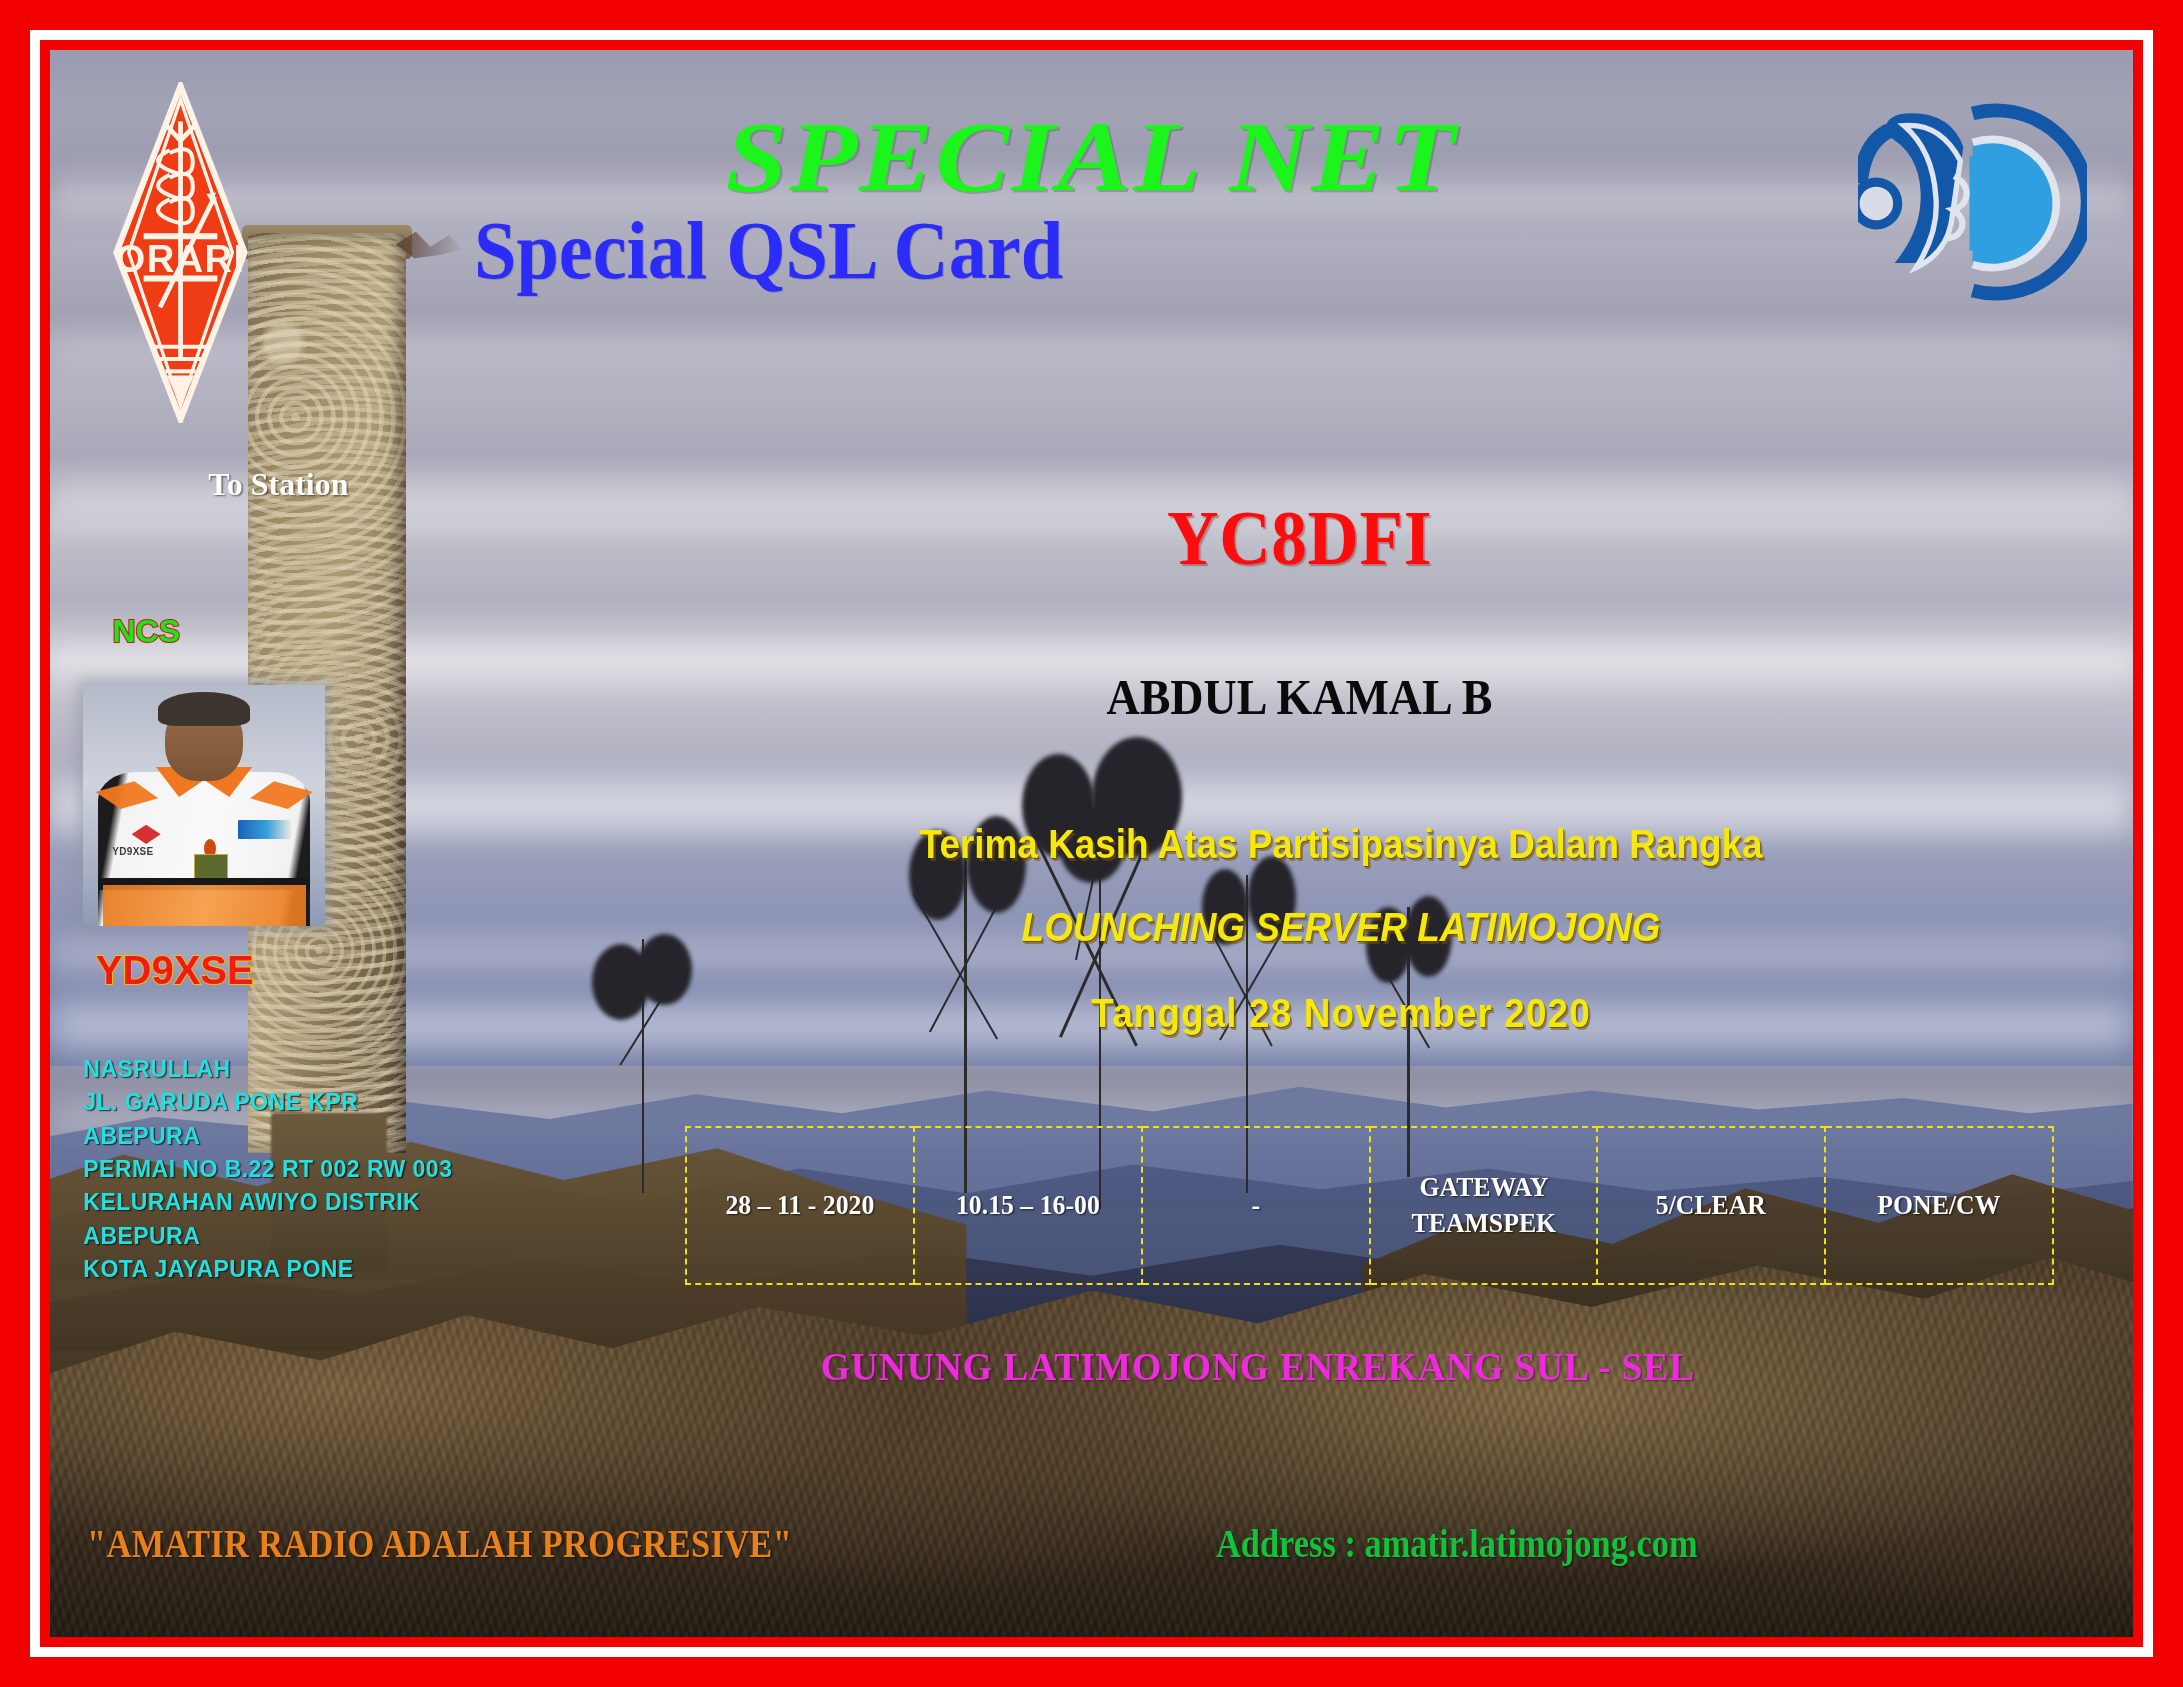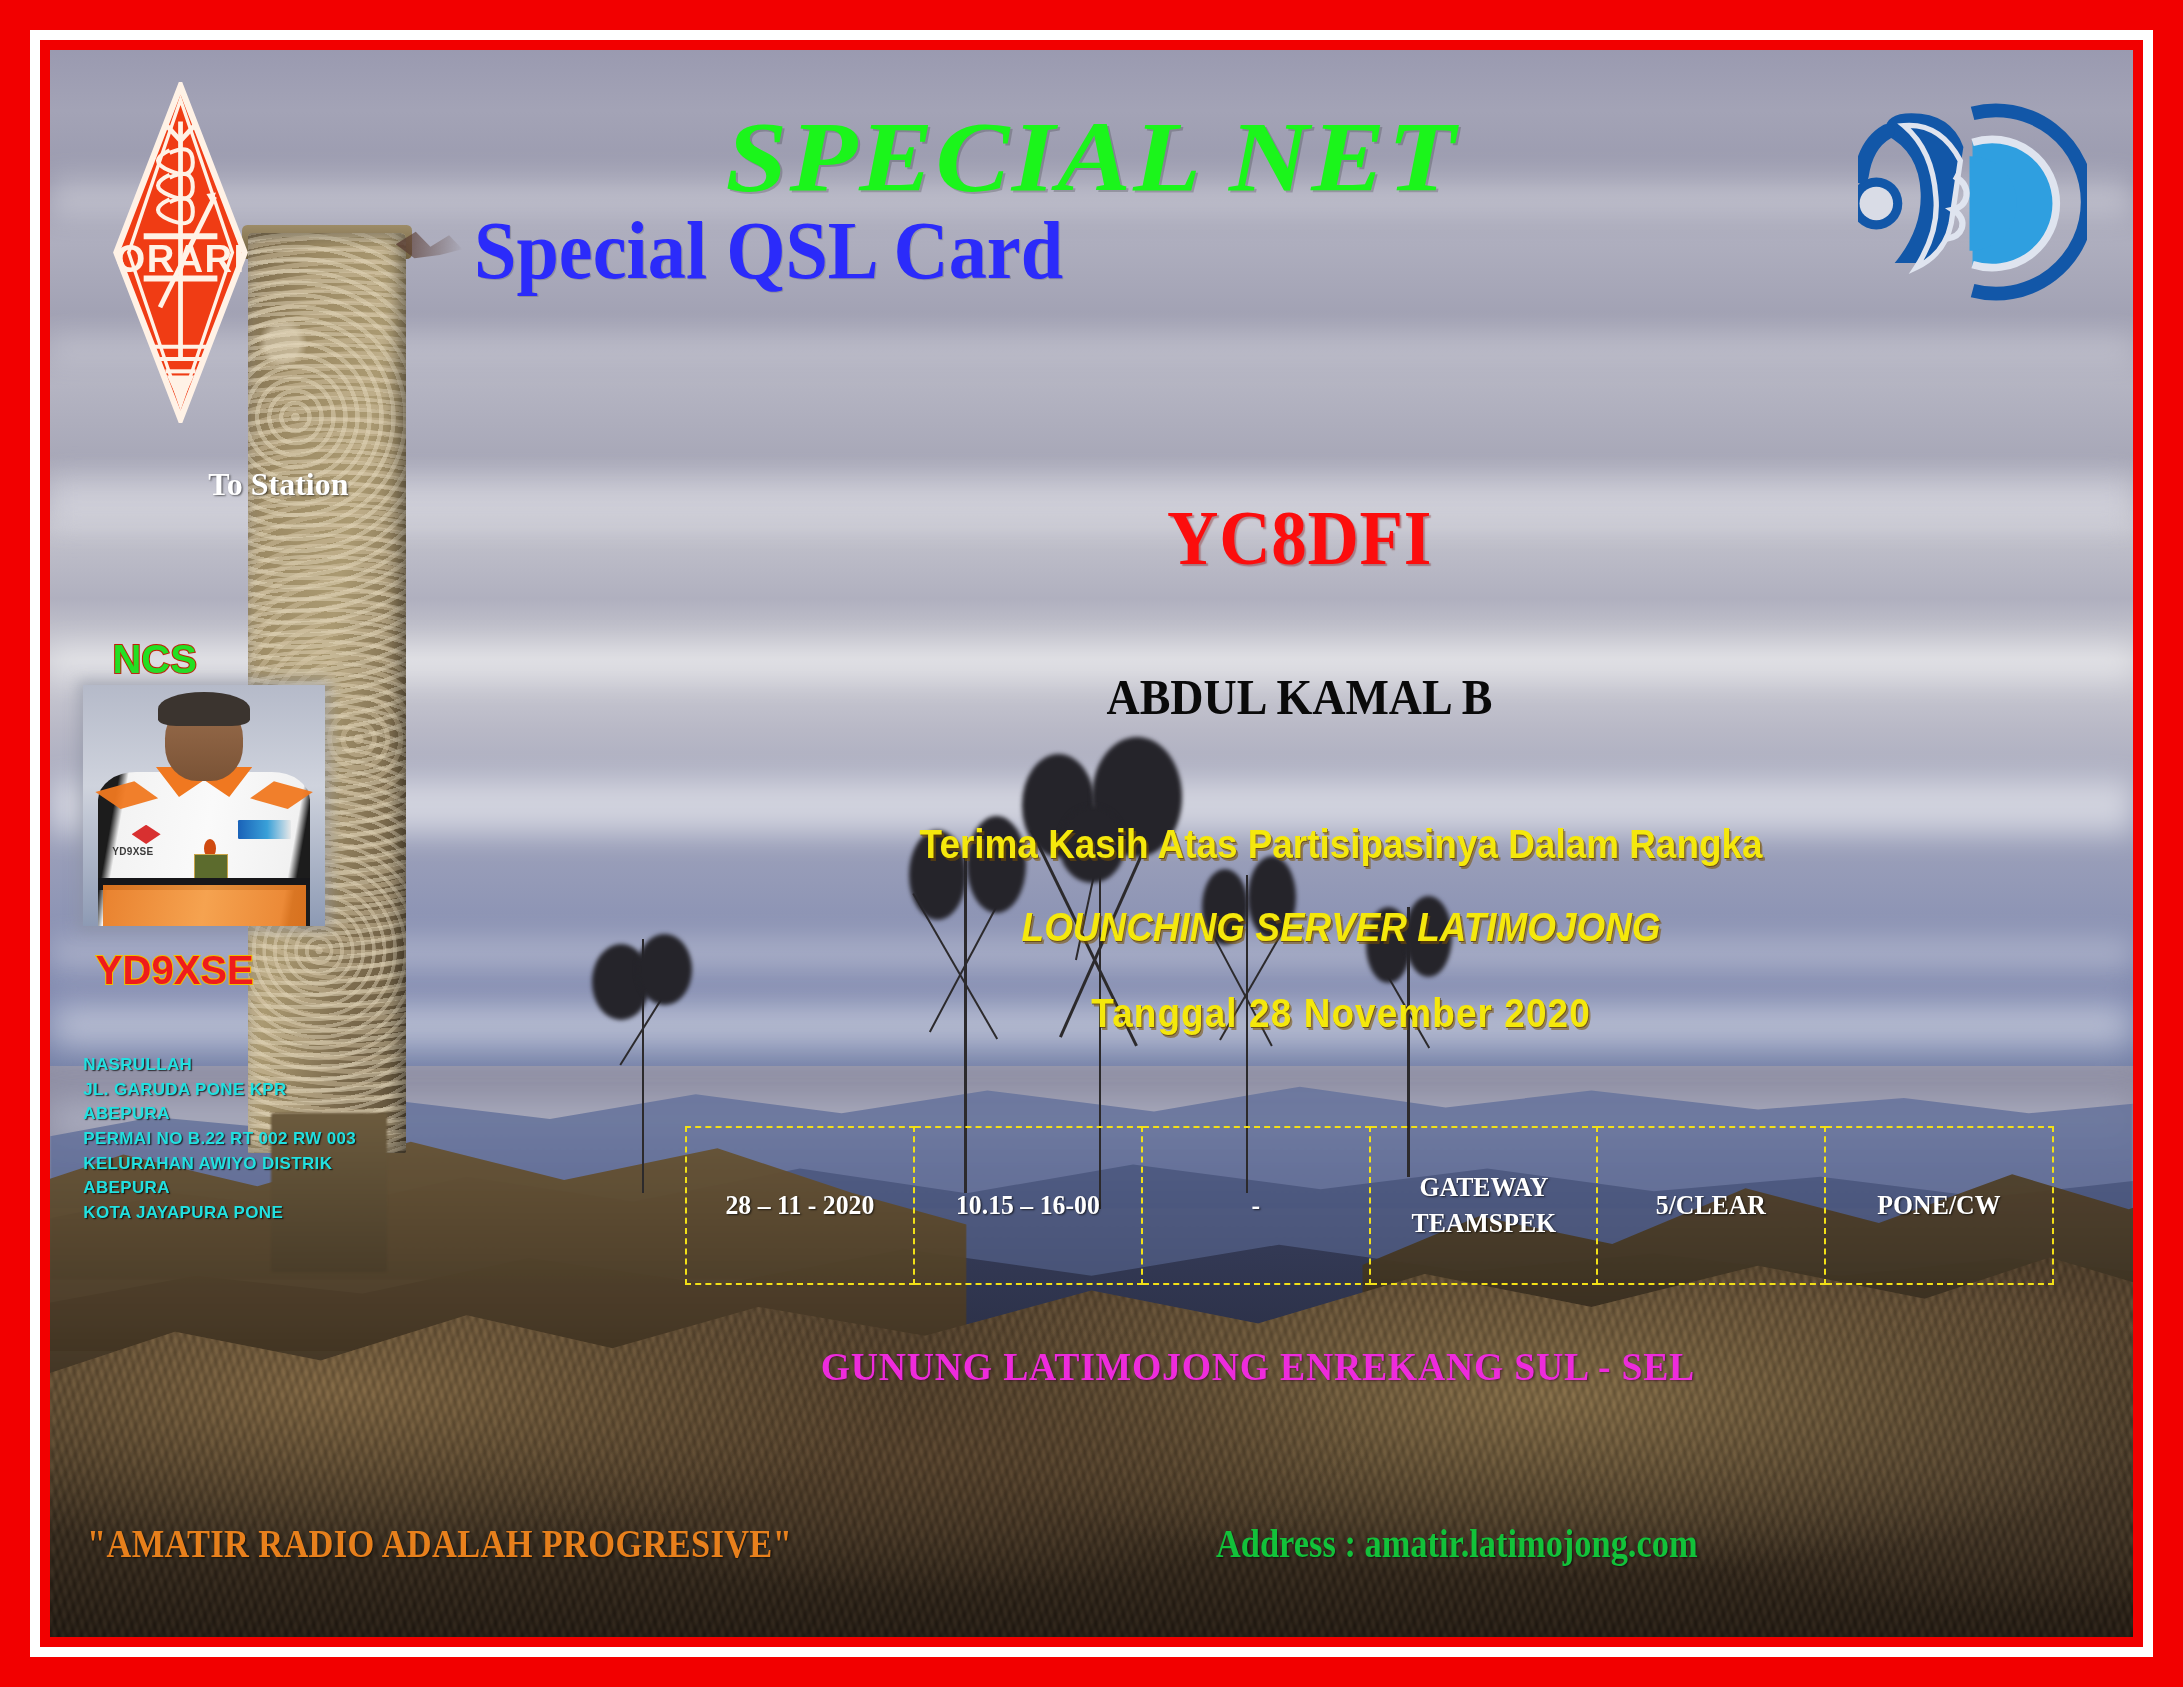--- a/index.html
+++ b/index.html
@@ -117,23 +117,23 @@
       font-family:"Liberation Serif",serif;font-weight:bold;
       font-size:82px;line-height:1;color:#2b2bfa;
       transform:scaleX(.93);text-shadow:1.3px 1.3px 0 rgba(0,0,0,.15);}
 
   .to-station{position:absolute;left:7.6%;top:26.2%;
       font-family:"Liberation Serif",serif;font-weight:bold;font-size:32px;color:#ffffff;
       text-shadow:1.3px 1.3px 2px rgba(0,0,0,.55);}
 
   
   .ncs{position:absolute;left:3.0%;top:35.5%;
-      font-family:"Liberation Sans",sans-serif;font-weight:bold;font-size:40px;color:#22e022;
+      font-family:"Liberation Sans",sans-serif;font-weight:bold;font-size:32px;color:#22e022;
       -webkit-text-stroke:2px #c02008;paint-order:stroke fill;
-      text-shadow:0 0 1.3px #c02008;margin-top:24px;}
+      text-shadow:0 0 1.3px #c02008;}
 
   
   .photo{position:absolute;left:1.6%;top:40.0%;width:11.6%;height:15.2%;overflow:hidden;
       background:linear-gradient(to bottom,#b5bac9 0%,#cfd3dd 42%,#8d9ab4 100%);
       box-shadow:0 0 13.2px 5.3px rgba(140,145,160,.55);}
   .ph-head{position:absolute;left:34%;top:6%;width:32%;height:34%;border-radius:48% 48% 42% 42%;
       background:linear-gradient(to bottom,#9a6d4c,#7a5336);}
   .ph-hair{position:absolute;left:31%;top:3%;width:38%;height:14%;border-radius:50% 50% 20% 20%;
       background:#3b342f;}
   .ph-body{position:absolute;left:6%;top:36%;width:88%;height:64%;border-radius:18% 18% 0 0;
@@ -155,21 +155,21 @@
   .ph-belt{position:absolute;left:6%;top:80%;width:88%;height:5%;background:#17171a;}
   .ph-text{position:absolute;left:12%;top:67%;font-size:10px;color:#3b3b3b;font-weight:bold;
       font-family:"Liberation Sans",sans-serif;letter-spacing:0.3px;}
 
   .yd9xse{position:absolute;left:2.2%;top:56.6%;
       font-family:"Liberation Sans",sans-serif;font-weight:bold;font-size:40px;color:#ef1b1b;
       -webkit-text-stroke:2px #f0c000;paint-order:stroke fill;}
 
   
   .addr{position:absolute;left:1.6%;top:63.2%;width:33%;
-      font-family:"Liberation Sans",sans-serif;font-weight:bold;font-size:17px;line-height:1.45;
+      font-family:"Liberation Sans",sans-serif;font-weight:bold;font-size:23px;line-height:1.45;
       color:#22e0e0;letter-spacing:.02em;
       text-shadow:1.3px 1.3px 1.3px rgba(0,0,0,.75);}
   .addr div{white-space:nowrap;}
 
   
   .callsign{position:absolute;left:40%;top:28.2%;width:40%;text-align:center;
       font-family:"Liberation Serif",serif;font-weight:bold;font-size:79px;line-height:1;
       color:#fc0d0d;transform:scaleX(.9);letter-spacing:.01em;
       text-shadow:2px 2px 1.3px rgba(120,0,0,.35);}
   .opname{position:absolute;left:39%;top:39.2%;width:42%;text-align:center;

